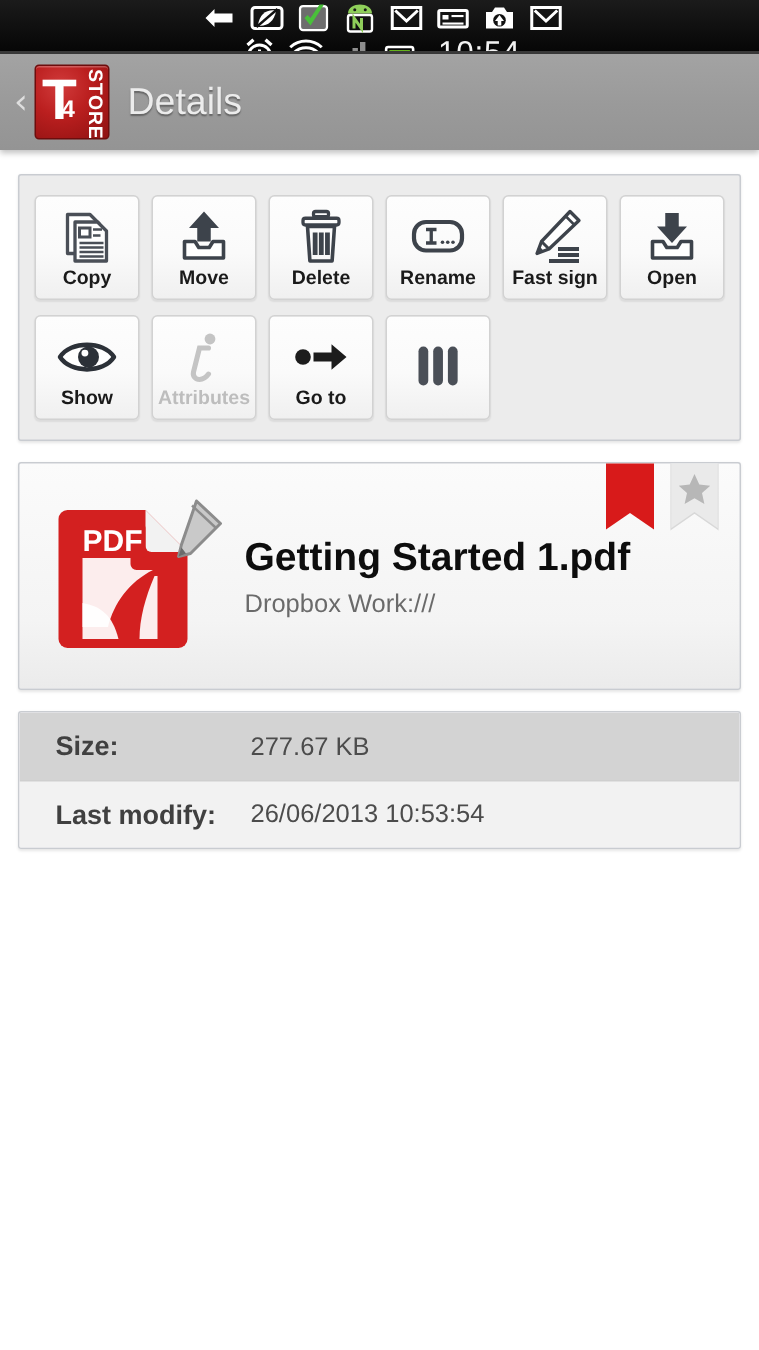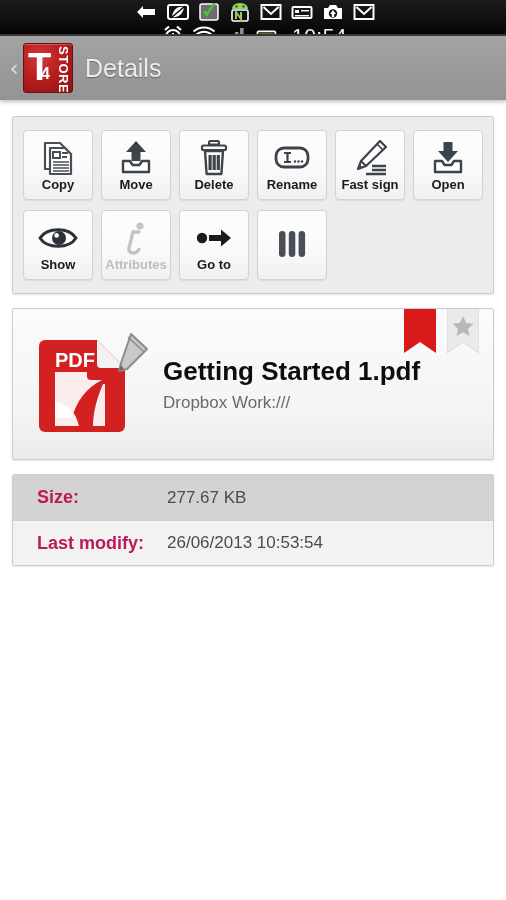--- a/index.html
+++ b/index.html
@@ -150,21 +150,21 @@
     overflow: hidden;
     box-shadow: 0 1px 2px rgba(0,0,0,.10);
   }
   .inforow {
     display: flex; align-items: center;
     height: 45px; padding-left: 24px;
   }
   .inforow.alt { background: #d3d3d3; }
   .inforow.plain { background: #f2f2f2; border-top: 1px solid #cfcfcf; }
   .info-key {
-    font-size: 18px; font-weight: bold; color: #be185d;
+    font-size: 18px; font-weight: bold; color: #404040;
     width: 130px; flex: none;
   }
   .info-val { font-size: 17px; color: #4c4c4c; }
 </style>
 </head>
 <body>
 
 <div class="statusbar">
   <div class="sb-left">
 

